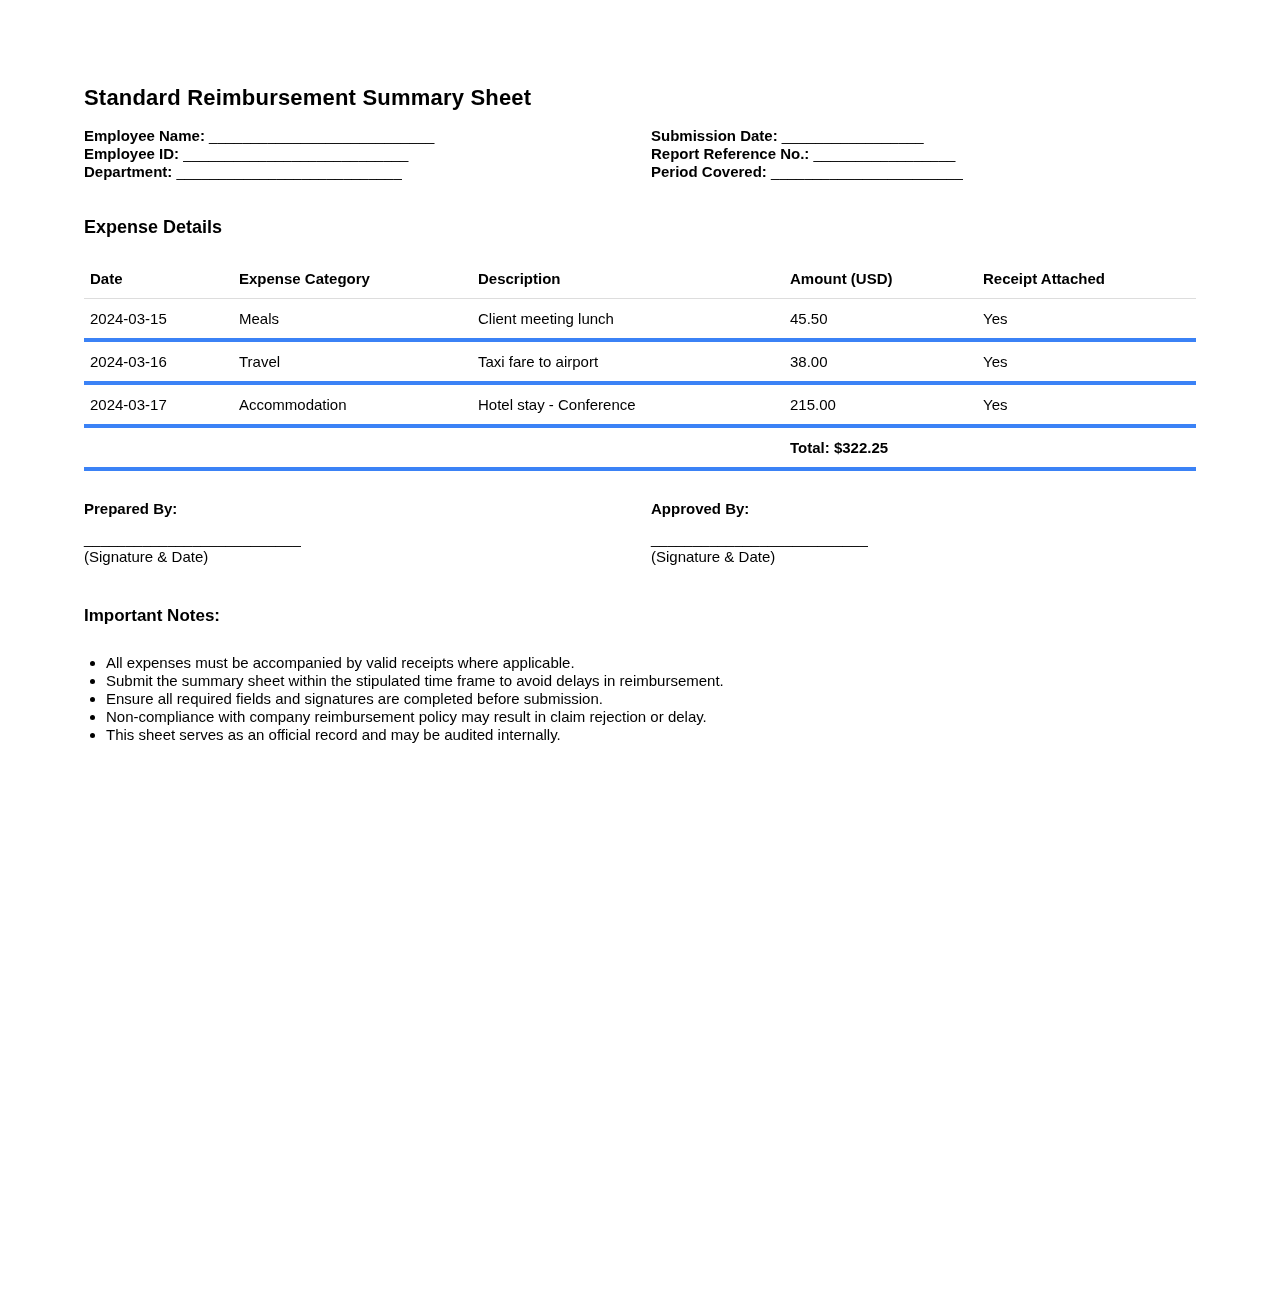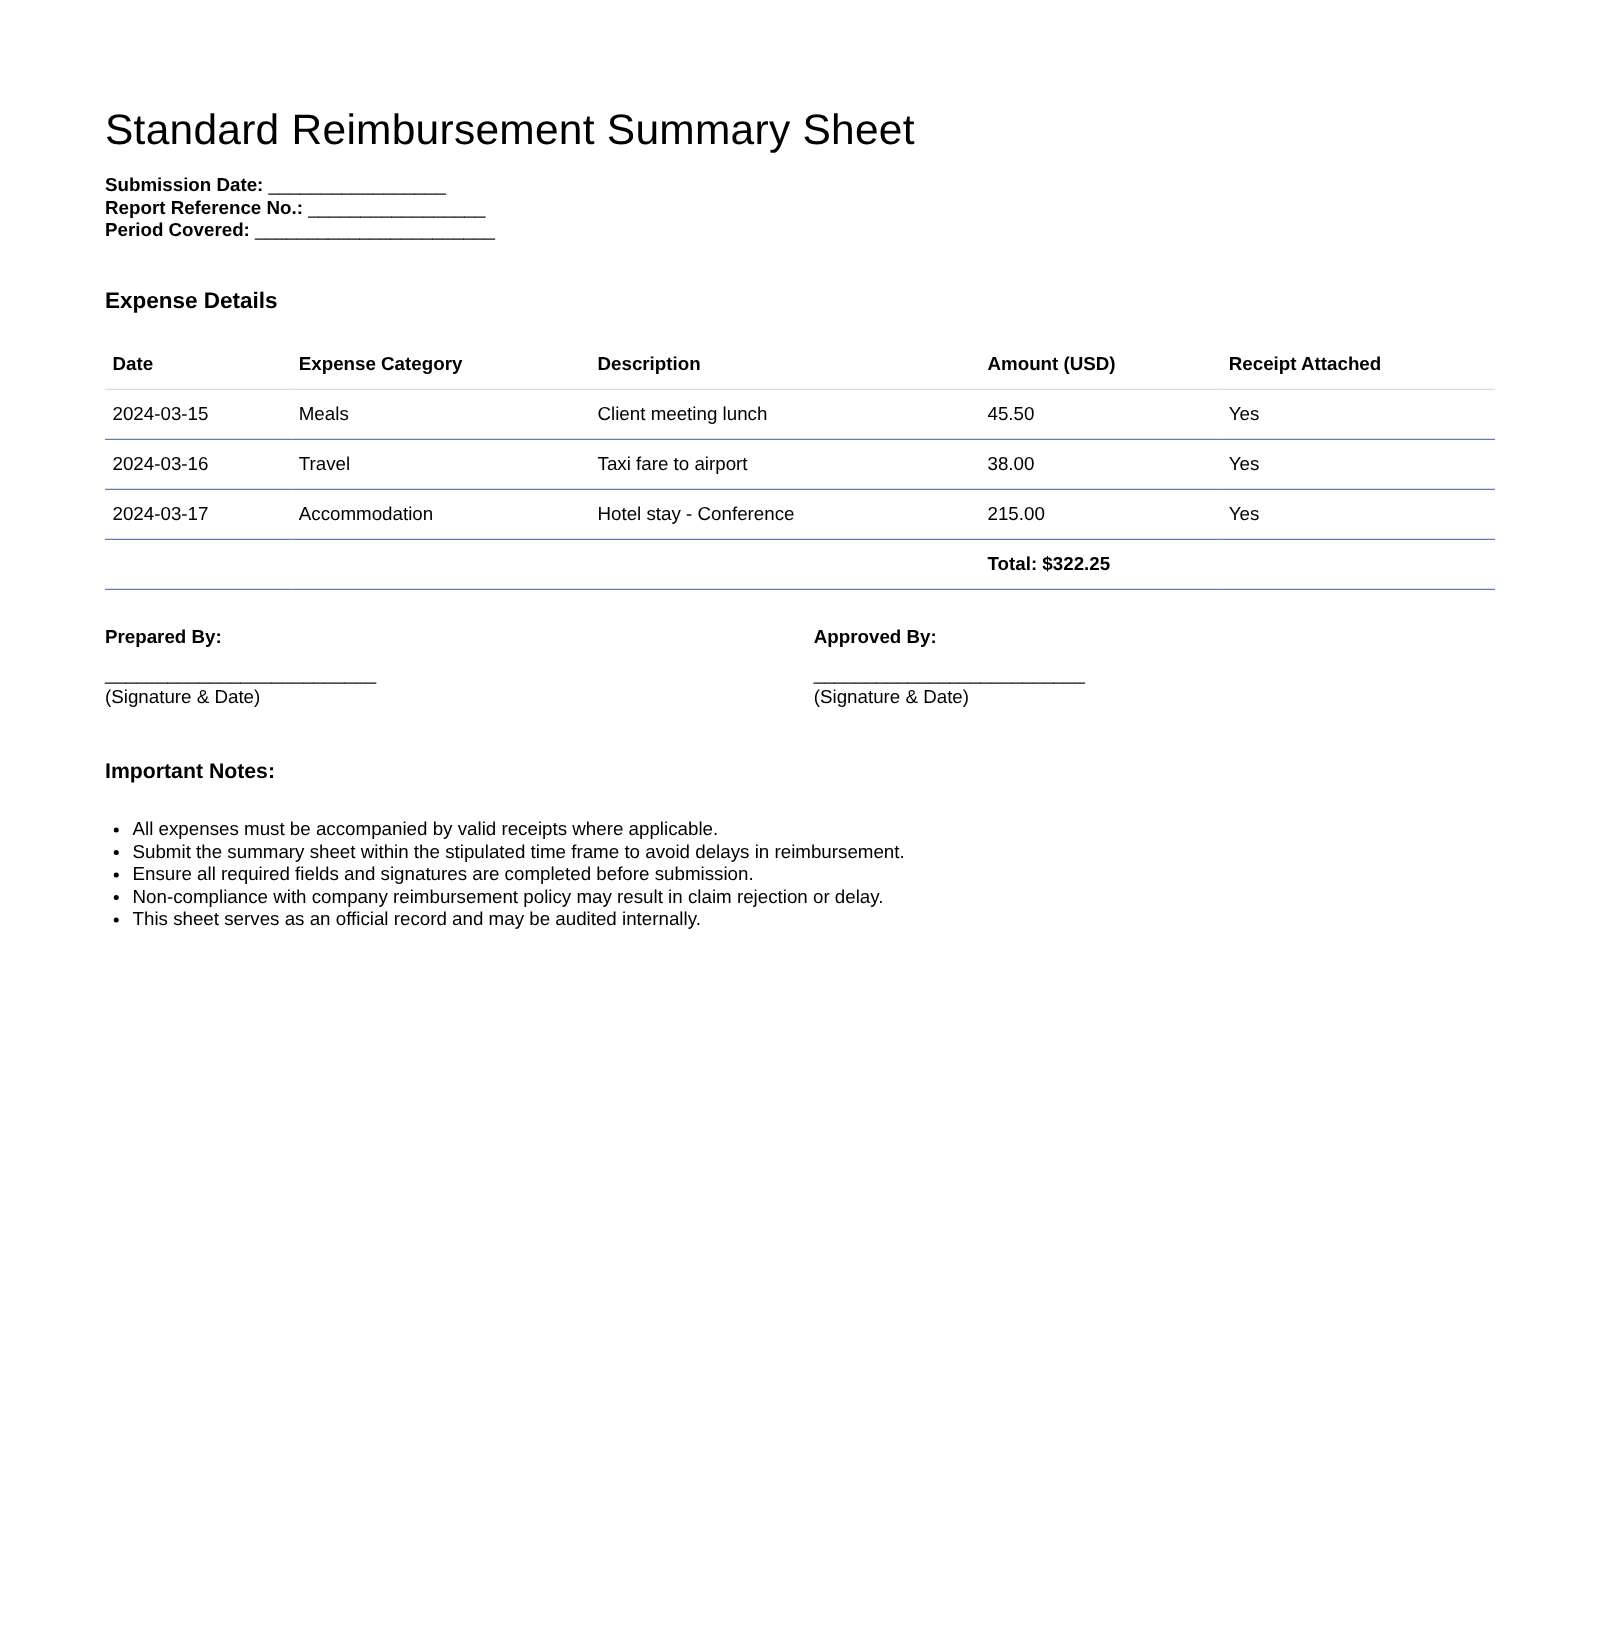--- a/index.html
+++ b/index.html
@@ -11,22 +11,22 @@
     width: 1278px;
     height: 1300px;
     font-family: "Liberation Sans", sans-serif;
     color: #000000;
     box-sizing: border-box;
   }
   .page {
     padding: 85px 82px 0 84px;
   }
   .doc-title {
-    font-size: 34px;
-    font-weight: normal;
+    font-size: 22px;
+    font-weight: bold;
     margin: 0 0 16px 0;
     letter-spacing: 0.2px;
   }
   
   .info-grid {
     display: flex;
     font-size: 15px;
     line-height: 18px;
   }
   .info-col-left { width: 567px; flex: 0 0 567px; }
@@ -53,21 +53,21 @@
     vertical-align: middle;
     padding: 11px 8px 11px 6px;
     overflow: hidden;
     white-space: nowrap;
   }
   .expense-table th {
     font-weight: bold;
     border-bottom: 1px solid #dddddd;
   }
   .expense-table tbody td {
-    border-bottom: 1px solid #3b82f6;
+    border-bottom: 4px solid #3b82f6;
     font-weight: normal;
   }
   .expense-table .total-cell { font-weight: bold; }
   .col-date { width: 149px; }
   .col-category { width: 239px; }
   .col-desc { width: 312px; }
   .col-amount { width: 193px; }
   .col-receipt { width: 219px; }
 
   
@@ -98,20 +98,34 @@
   ul.notes-list li { margin: 0; }
 </style>
 </head>
 <body>
 
 <div class="page">
 
   <h1 class="doc-title">Standard Reimbursement Summary Sheet</h1>
 
   <div class="info-grid">
+    <div class="info-col-left">
+      <div class="info-line">
+        <span class="info-label">Employee Name:</span>
+        <span class="blank">___________________________</span>
+      </div>
+      <div class="info-line">
+        <span class="info-label">Employee ID:</span>
+        <span class="blank">___________________________</span>
+      </div>
+      <div class="info-line">
+        <span class="info-label">Department:</span>
+        <span class="blank">___________________________</span>
+      </div>
+    </div>
     <div class="info-col-right">
       <div class="info-line">
         <span class="info-label">Submission Date:</span>
         <span class="blank">_________________</span>
       </div>
       <div class="info-line">
         <span class="info-label">Report Reference No.:</span>
         <span class="blank">_________________</span>
       </div>
       <div class="info-line">

